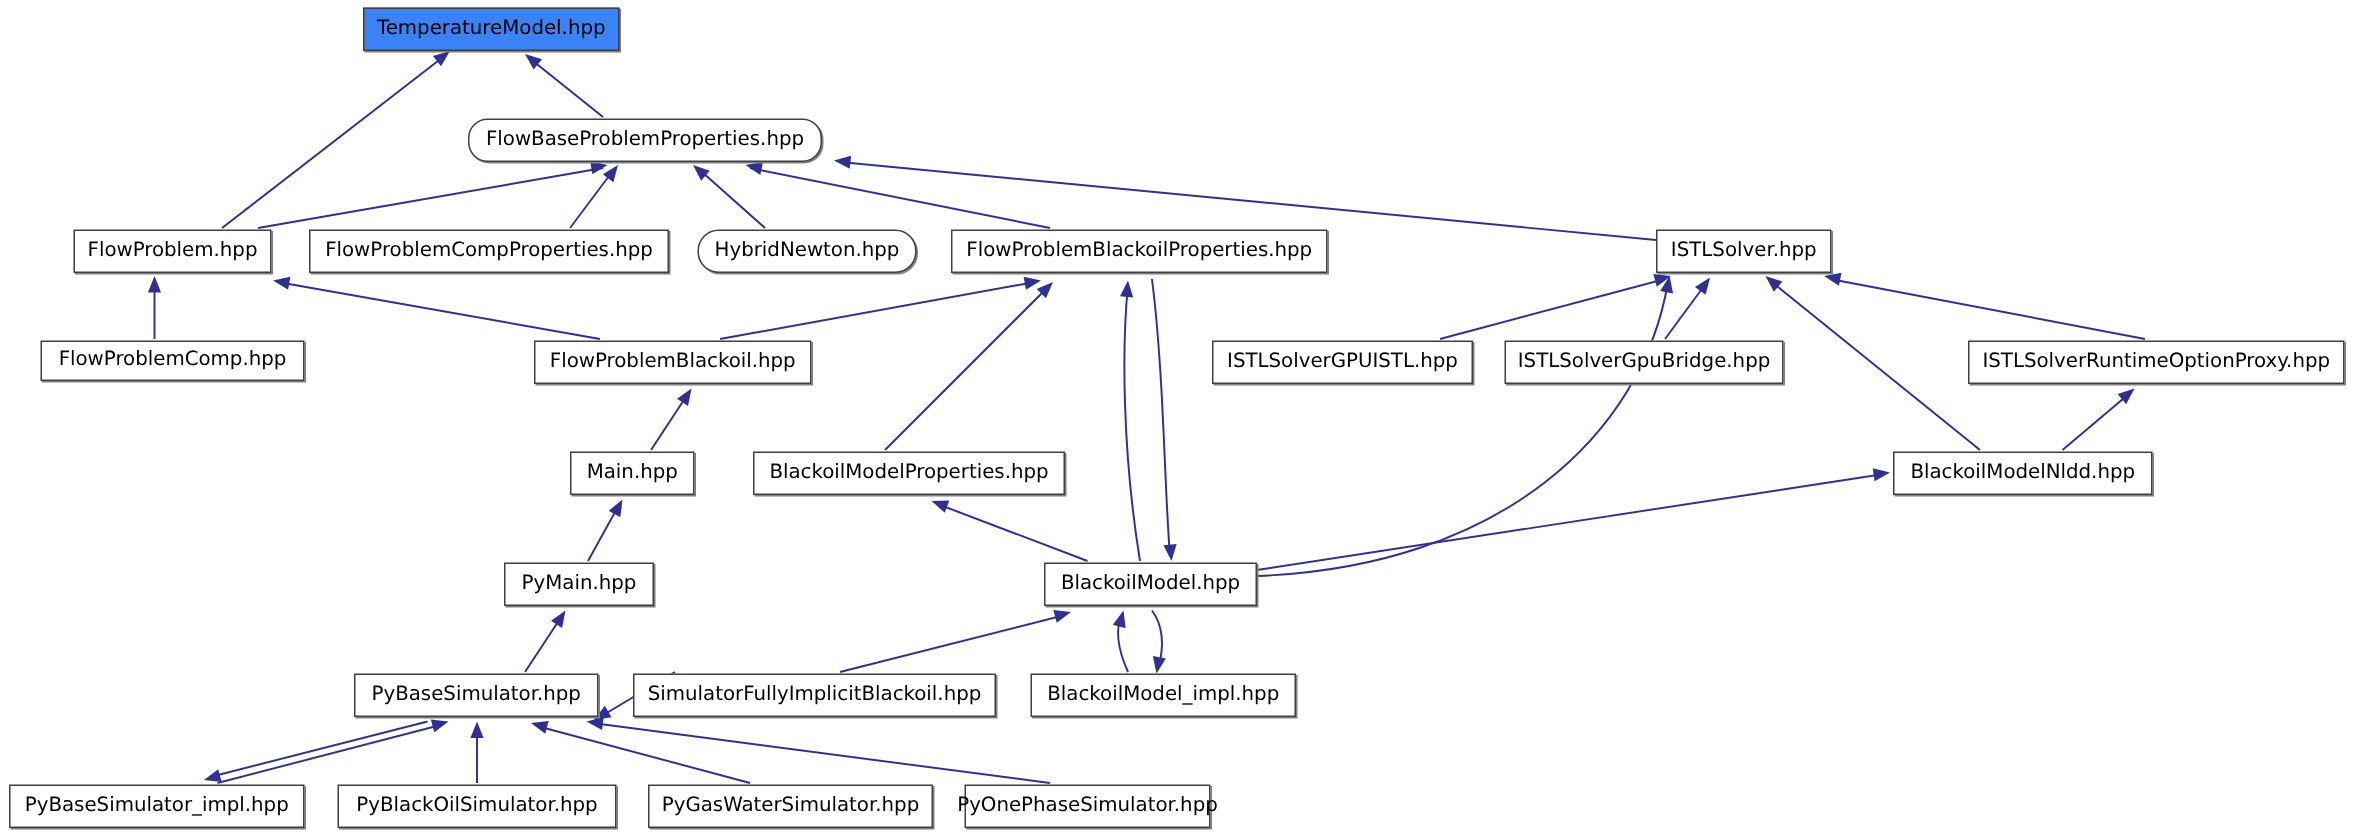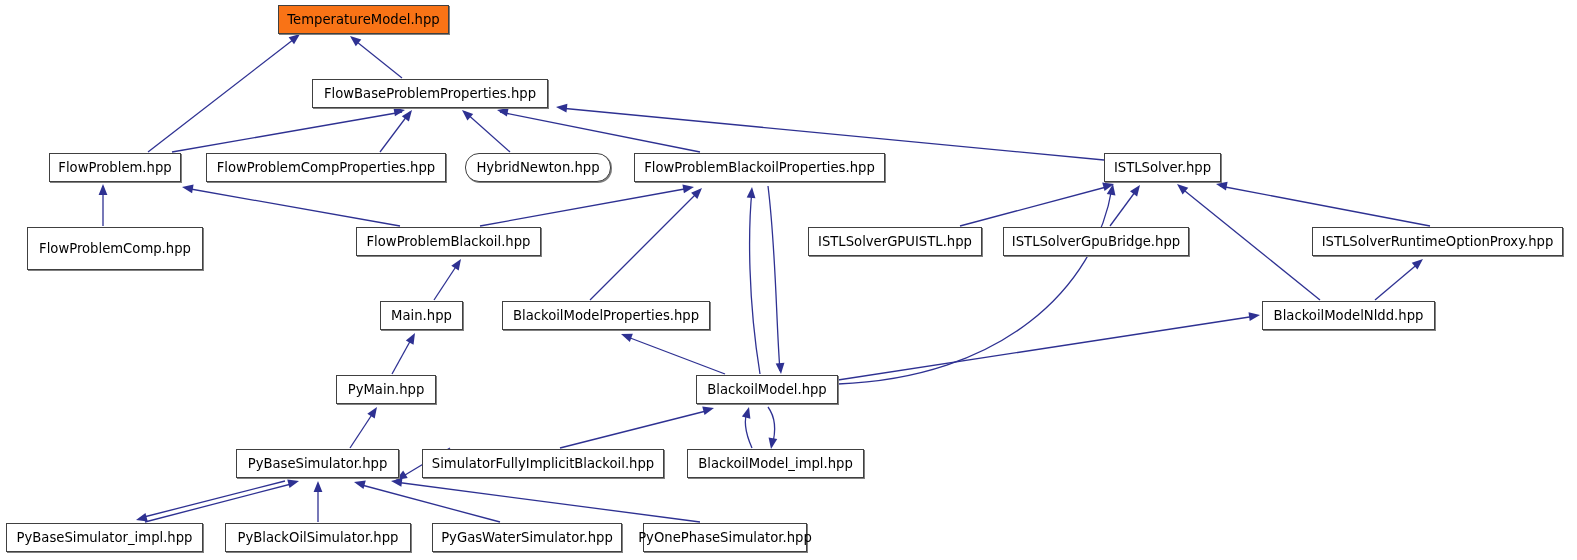--- a/index.html
+++ b/index.html
@@ -31,23 +31,22 @@
     font-size: 13.2px;
     line-height: 1;
     display: flex;
     align-items: center;
     justify-content: center;
     white-space: nowrap;
     box-shadow: 1px 1px 0 0 #808080;
     z-index: 5;
   }
   .node-box.root {
-    background: #f97316;
+    background: #3b82f6;
     border-color: #404040;
-    margin-left: 36px;
   }
   .node-label {
     display: block;
     transform: translateY(-0.5px);
   }
 </style>
 </head>
 <body>
 
 <div id="graph-root">
@@ -118,39 +117,39 @@
       <path d="M 1375 300 L 1420 262" stroke="#2e3192" stroke-width="1.3" fill="none"></path>
       <polygon points="0,0 -11,4.4 -11,-4.4" fill="#2e3192" transform="translate(1423,259) rotate(-40)"></polygon>
       <path d="M 838 380 L 1256 316" stroke="#2e3192" stroke-width="1.3" fill="none"></path>
       <polygon points="0,0 -11,4.4 -11,-4.4" fill="#2e3192" transform="translate(1260,315) rotate(-8)"></polygon>
     </svg>
 
   <div id="nodes-layer">
       <div class="node-box root" style="left: 242px; top: 5px; width: 171px; height: 29px;">
         <span class="node-label">TemperatureModel.hpp</span>
       </div>
-      <div class="node-box" style="left: 312px; top: 79px; width: 236px; height: 29px;">
+      <div class="node-box" style="left: 312px; top: 79px; width: 236px; height: 29px; border-radius: 13px;">
         <span class="node-label">FlowBaseProblemProperties.hpp</span>
       </div>
       <div class="node-box" style="left: 49px; top: 153px; width: 132px; height: 29px;">
         <span class="node-label">FlowProblem.hpp</span>
       </div>
       <div class="node-box" style="left: 206px; top: 153px; width: 240px; height: 29px;">
         <span class="node-label">FlowProblemCompProperties.hpp</span>
       </div>
       <div class="node-box" style="left: 465px; top: 153px; width: 146px; height: 29px; border-radius: 14px;">
         <span class="node-label">HybridNewton.hpp</span>
       </div>
       <div class="node-box" style="left: 634px; top: 153px; width: 251px; height: 29px;">
         <span class="node-label">FlowProblemBlackoilProperties.hpp</span>
       </div>
       <div class="node-box" style="left: 1104px; top: 153px; width: 117px; height: 29px;">
         <span class="node-label">ISTLSolver.hpp</span>
       </div>
-      <div class="node-box" style="left: 27px; top: 227px; width: 176px; height: 43px;">
+      <div class="node-box" style="left: 27px; top: 227px; width: 176px; height: 27px;">
         <span class="node-label">FlowProblemComp.hpp</span>
       </div>
       <div class="node-box" style="left: 356px; top: 227px; width: 185px; height: 29px;">
         <span class="node-label">FlowProblemBlackoil.hpp</span>
       </div>
       <div class="node-box" style="left: 808px; top: 227px; width: 174px; height: 29px;">
         <span class="node-label">ISTLSolverGPUISTL.hpp</span>
       </div>
       <div class="node-box" style="left: 1003px; top: 227px; width: 186px; height: 29px;">
         <span class="node-label">ISTLSolverGpuBridge.hpp</span>

